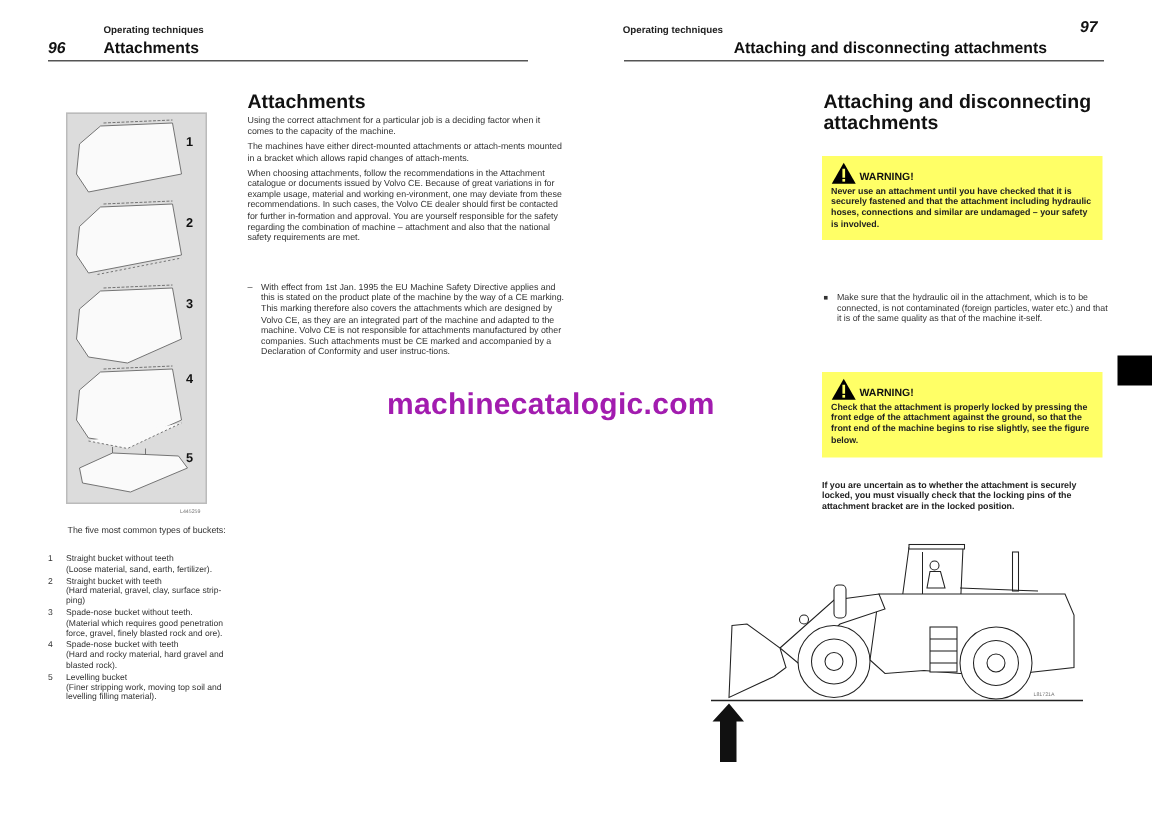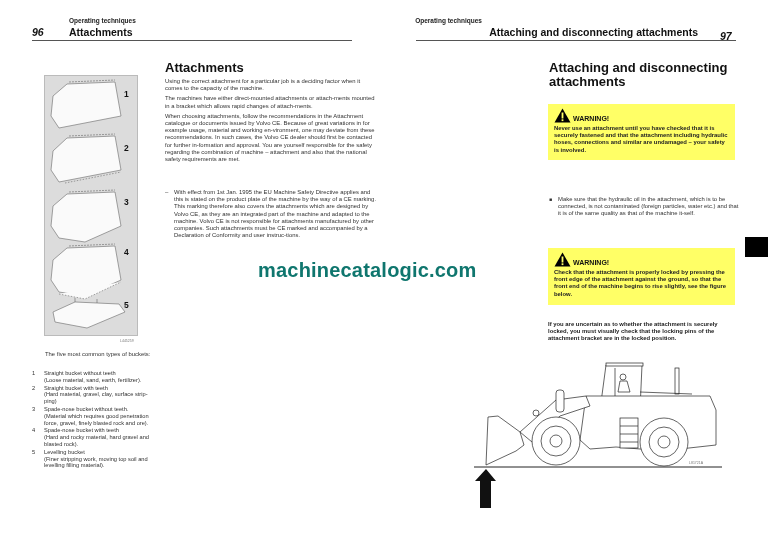--- a/index.html
+++ b/index.html
@@ -17,21 +17,21 @@
   .warn { background:#ffff66; padding:4px 6px 4px 6px; box-sizing:border-box; }
   .warn-head { display:flex; align-items:flex-end; gap:2px; margin-bottom:2px; }
   .warn-title { font-size:7px; font-weight:bold; color:#111; line-height:8px; }
   .warn-body { font-size:5.9px; font-weight:bold; color:#222; line-height:7.2px; }
   .bold-p { font-size:5.9px; font-weight:bold; line-height:7.2px; color:#222; }
   .fig-box { background:#dcdcdc; border:1px solid #bbb; box-sizing:border-box; }
   .cap-code { font-size:3.5px; color:#777; }
   .list { font-size:5.7px; line-height:6.8px; color:#333; }
   .list .row { display:flex; margin-bottom:1px; }
   .list .n { width:12px; flex:none; }
-  .watermark { font-size:20px; font-weight:bold; color:#0f766e; letter-spacing:0.2px;text-align:center; }
+  .watermark { font-size:20px; font-weight:bold; color:#a21caf; letter-spacing:0.2px;text-align:center; }
   .tab-mark { background:#000; }
   .bucket-num { font-size:8.5px; font-weight:bold; color:#111; }
 </style>
 </head>
 <body>
 
 <div>
   <div class="abs hdr-small" style="left:69px;top:17px;">Operating techniques</div>
   <div class="abs hdr-num" style="left:32px;top:26px;">96</div>
   <div class="abs hdr-title" style="left:69px;top:26px;">Attachments</div>
@@ -119,21 +119,21 @@
         </div>
     </div>
   </div>
 </div>
 
 <div class="abs watermark" style="left:258px;top:259px;">machinecatalogic.com</div>
 
 <div>
   <div class="abs hdr-small" style="right:286px;top:17px;text-align:right;">Operating techniques</div>
   <div class="abs hdr-title" style="right:70px;top:26px;text-align:right;">Attaching and disconnecting attachments</div>
-  <div class="abs hdr-num" style="left:720px;top:30px;">97</div>
+  <div class="abs hdr-num" style="left:720px;top:12px;">97</div>
   <div class="abs rule" style="left:416px;top:40px;width:320px;"></div>
 
   <div class="abs h1" style="left:549px;top:61px;width:200px;">Attaching and disconnecting attachments</div>
 
   <div class="abs warn" style="left:548px;top:104px;width:187px;height:56px;">
     <div class="warn-head">
       <svg width="17" height="15" viewBox="0 0 17 15">
         <path d="M8.5,0.5 L16.5,14.5 L0.5,14.5 Z" fill="#000"></path>
         <rect x="7.6" y="4.5" width="1.8" height="6" fill="#ffff66"></rect>
         <rect x="7.6" y="11.3" width="1.8" height="1.8" fill="#ffff66"></rect>

